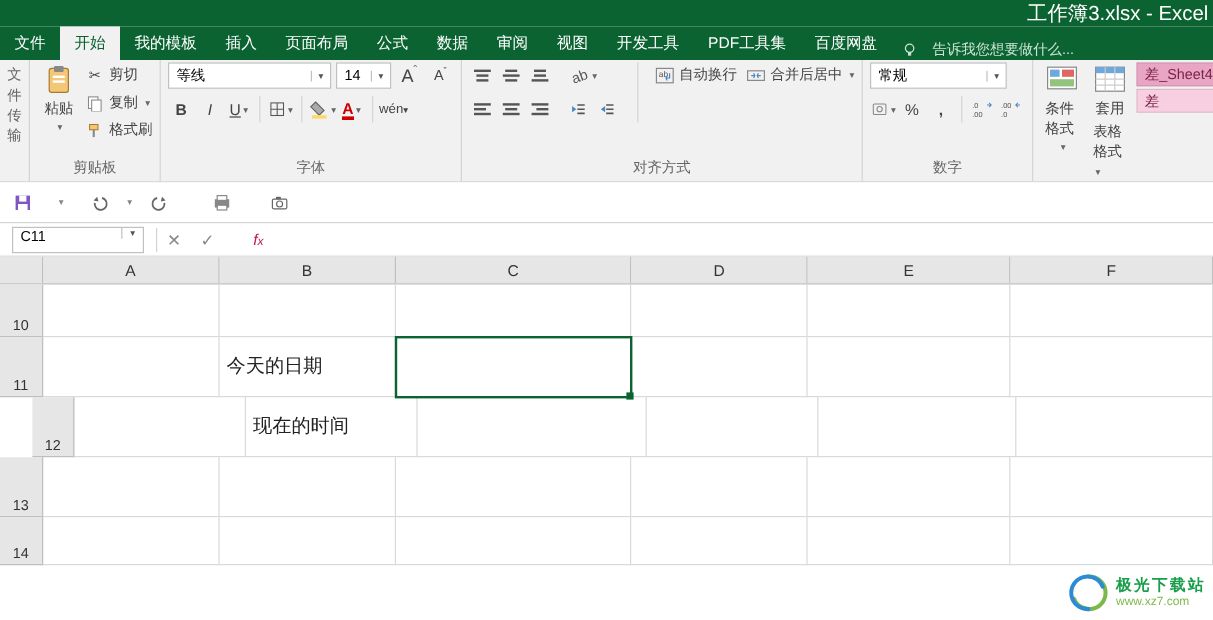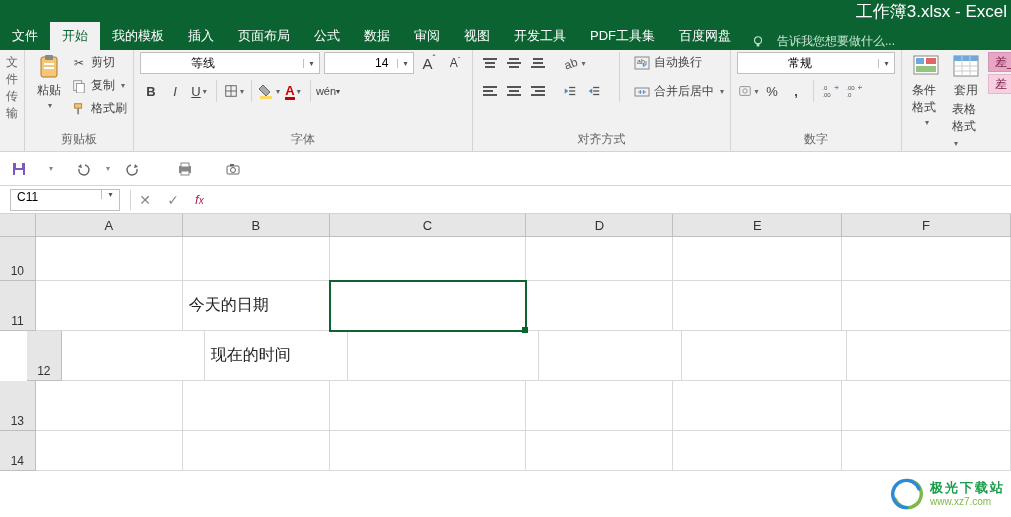--- a/index.html
+++ b/index.html
@@ -22,42 +22,42 @@
 
 .bigbtn { display: flex; flex-direction: column; align-items: center; font-size: 12px; color: #444; padding: 2px 4px; gap: 2px; cursor: pointer; }
 .bigbtn .icon-sq { width: 28px; height: 26px; display: flex; align-items: center; justify-content: center; }
 
 .smallrow { display: flex; align-items: center; gap: 4px; font-size: 12px; color: #444; padding: 2px 0; white-space: nowrap; }
 .smallrow .mini-icon { width: 16px; height: 16px; display: inline-flex; align-items: center; justify-content: center; }
 
 .dd-arrow { font-size: 8px; color: #666; margin-left: 2px; }
 .sep-v { width: 1px; background: #d4d4d4; align-self: stretch; margin: 0 4px; }
 
-.combo { display: inline-flex; align-items: center; border: 1px solid #c0c0c0; background: #fff; height: 22px; font-size: 12px; padding-left: 44px; }
+.combo { display: inline-flex; align-items: center; border: 1px solid #c0c0c0; background: #fff; height: 22px; font-size: 12px; }
 .combo-text { padding: 0 6px; min-width: 70px; }
 .combo-btn { border-left: 1px solid #c0c0c0; width: 16px; text-align: center; font-size: 8px; color: #555; cursor: pointer; }
 
 .fontstyle-row { display: flex; gap: 2px; align-items: center; }
 .fs-btn { width: 22px; height: 22px; display: inline-flex; align-items: center; justify-content: center; font-size: 13px; color: #444; cursor: pointer; }
 
 .align-grid { display: grid; grid-template-columns: repeat(3, 22px); gap: 2px; }
 .align-btn { width: 22px; height: 22px; display: flex; flex-direction: column; justify-content: center; align-items: center; gap: 2px; cursor: pointer; }
 .align-line { width: 14px; height: 2px; background: #555; }
 .align-line.sh { width: 10px; }
 
 .qatbar { background: #fff; border-bottom: 1px solid #d4d4d4; height: 34px; display: flex; align-items: center; gap: 14px; padding: 0 10px; }
 .qat-btn { width: 18px; height: 18px; display: inline-flex; align-items: center; justify-content: center; cursor: pointer; }
 
 .formula-bar { border-bottom: 1px solid #d4d4d4; height: 28px; display: flex; align-items: center; }
 .name-box { border: 1px solid #c0c0c0; width: 110px; height: 22px; margin: 0 10px; display: flex; align-items: flex-start; }
 .name-box-text { flex: 1; padding: 0 6px; font-size: 12px; }
 .name-box-dd { width: 18px; text-align: center; border-left: 1px solid #c0c0c0; font-size: 8px; color: #555; cursor: pointer; }
 .fb-btn { width: 28px; height: 22px; display: inline-flex; align-items: center; justify-content: center; color: #888; font-size: 14px; cursor: pointer; }
 .fb-sep { width: 1px; height: 20px; background: #d4d4d4; }
-.fx-label { font-style: italic; font-size: 13px; color: #be185d; margin: 0 8px; }
+.fx-label { font-style: italic; font-size: 13px; color: #be185d; margin: 0 24px; }
 .formula-input { flex: 1; height: 22px; border: none; font-size: 12px; padding: 0 4px; outline: none; }
 
 .sheet-area { position: relative; background: #fff; }
 .col-headers { display: flex; background: #e6e6e6; border-bottom: 1px solid #bfbfbf; }
 .corner-cell { width: 36px; height: 22px; background: #e6e6e6; border-right: 1px solid #bfbfbf; }
 .col-h { height: 22px; display: flex; align-items: center; justify-content: center; font-size: 13px; color: #333; border-right: 1px solid #bfbfbf; background: #e6e6e6; }
 
 .grid-rows { }
 .grid-row { display: flex; }
 .row-h { width: 36px; display: flex; align-items: flex-end; justify-content: center; font-size: 12px; color: #333; background: #e6e6e6; border-right: 1px solid #bfbfbf; border-bottom: 1px solid #bfbfbf; padding-bottom: 2px; }
@@ -266,21 +266,21 @@
             <svg viewBox="0 0 16 16" width="14" height="14">
                 <path d="M2 8 L6 5 L6 11 Z" fill="#4a86c5"></path>
                 <line x1="7" y1="4" x2="14" y2="4" stroke="#555" stroke-width="1.5"></line>
                 <line x1="7" y1="8" x2="14" y2="8" stroke="#555" stroke-width="1.5"></line>
                 <line x1="7" y1="12" x2="14" y2="12" stroke="#555" stroke-width="1.5"></line>
               </svg>
           </span>
         </div>
       </div>
       <div class="sep-v"></div>
-      <div style="display:flex;flex-direction:column;gap:8px;">
+      <div style="display:flex;gap:8px;">
         <div class="smallrow">
           <span class="mini-icon">
             <svg viewBox="0 0 16 16" width="16" height="16">
                 <rect x="1" y="2" width="14" height="12" fill="none" stroke="#888"></rect>
                 <text x="3" y="9" font-size="7" fill="#555">ab</text>
                 <path d="M12 6 L12 10 L9 10 M10 8 L9 10 L10 12" fill="none" stroke="#4a86c5"></path>
               </svg>
           </span>
           <span>自动换行</span>
         </div>

